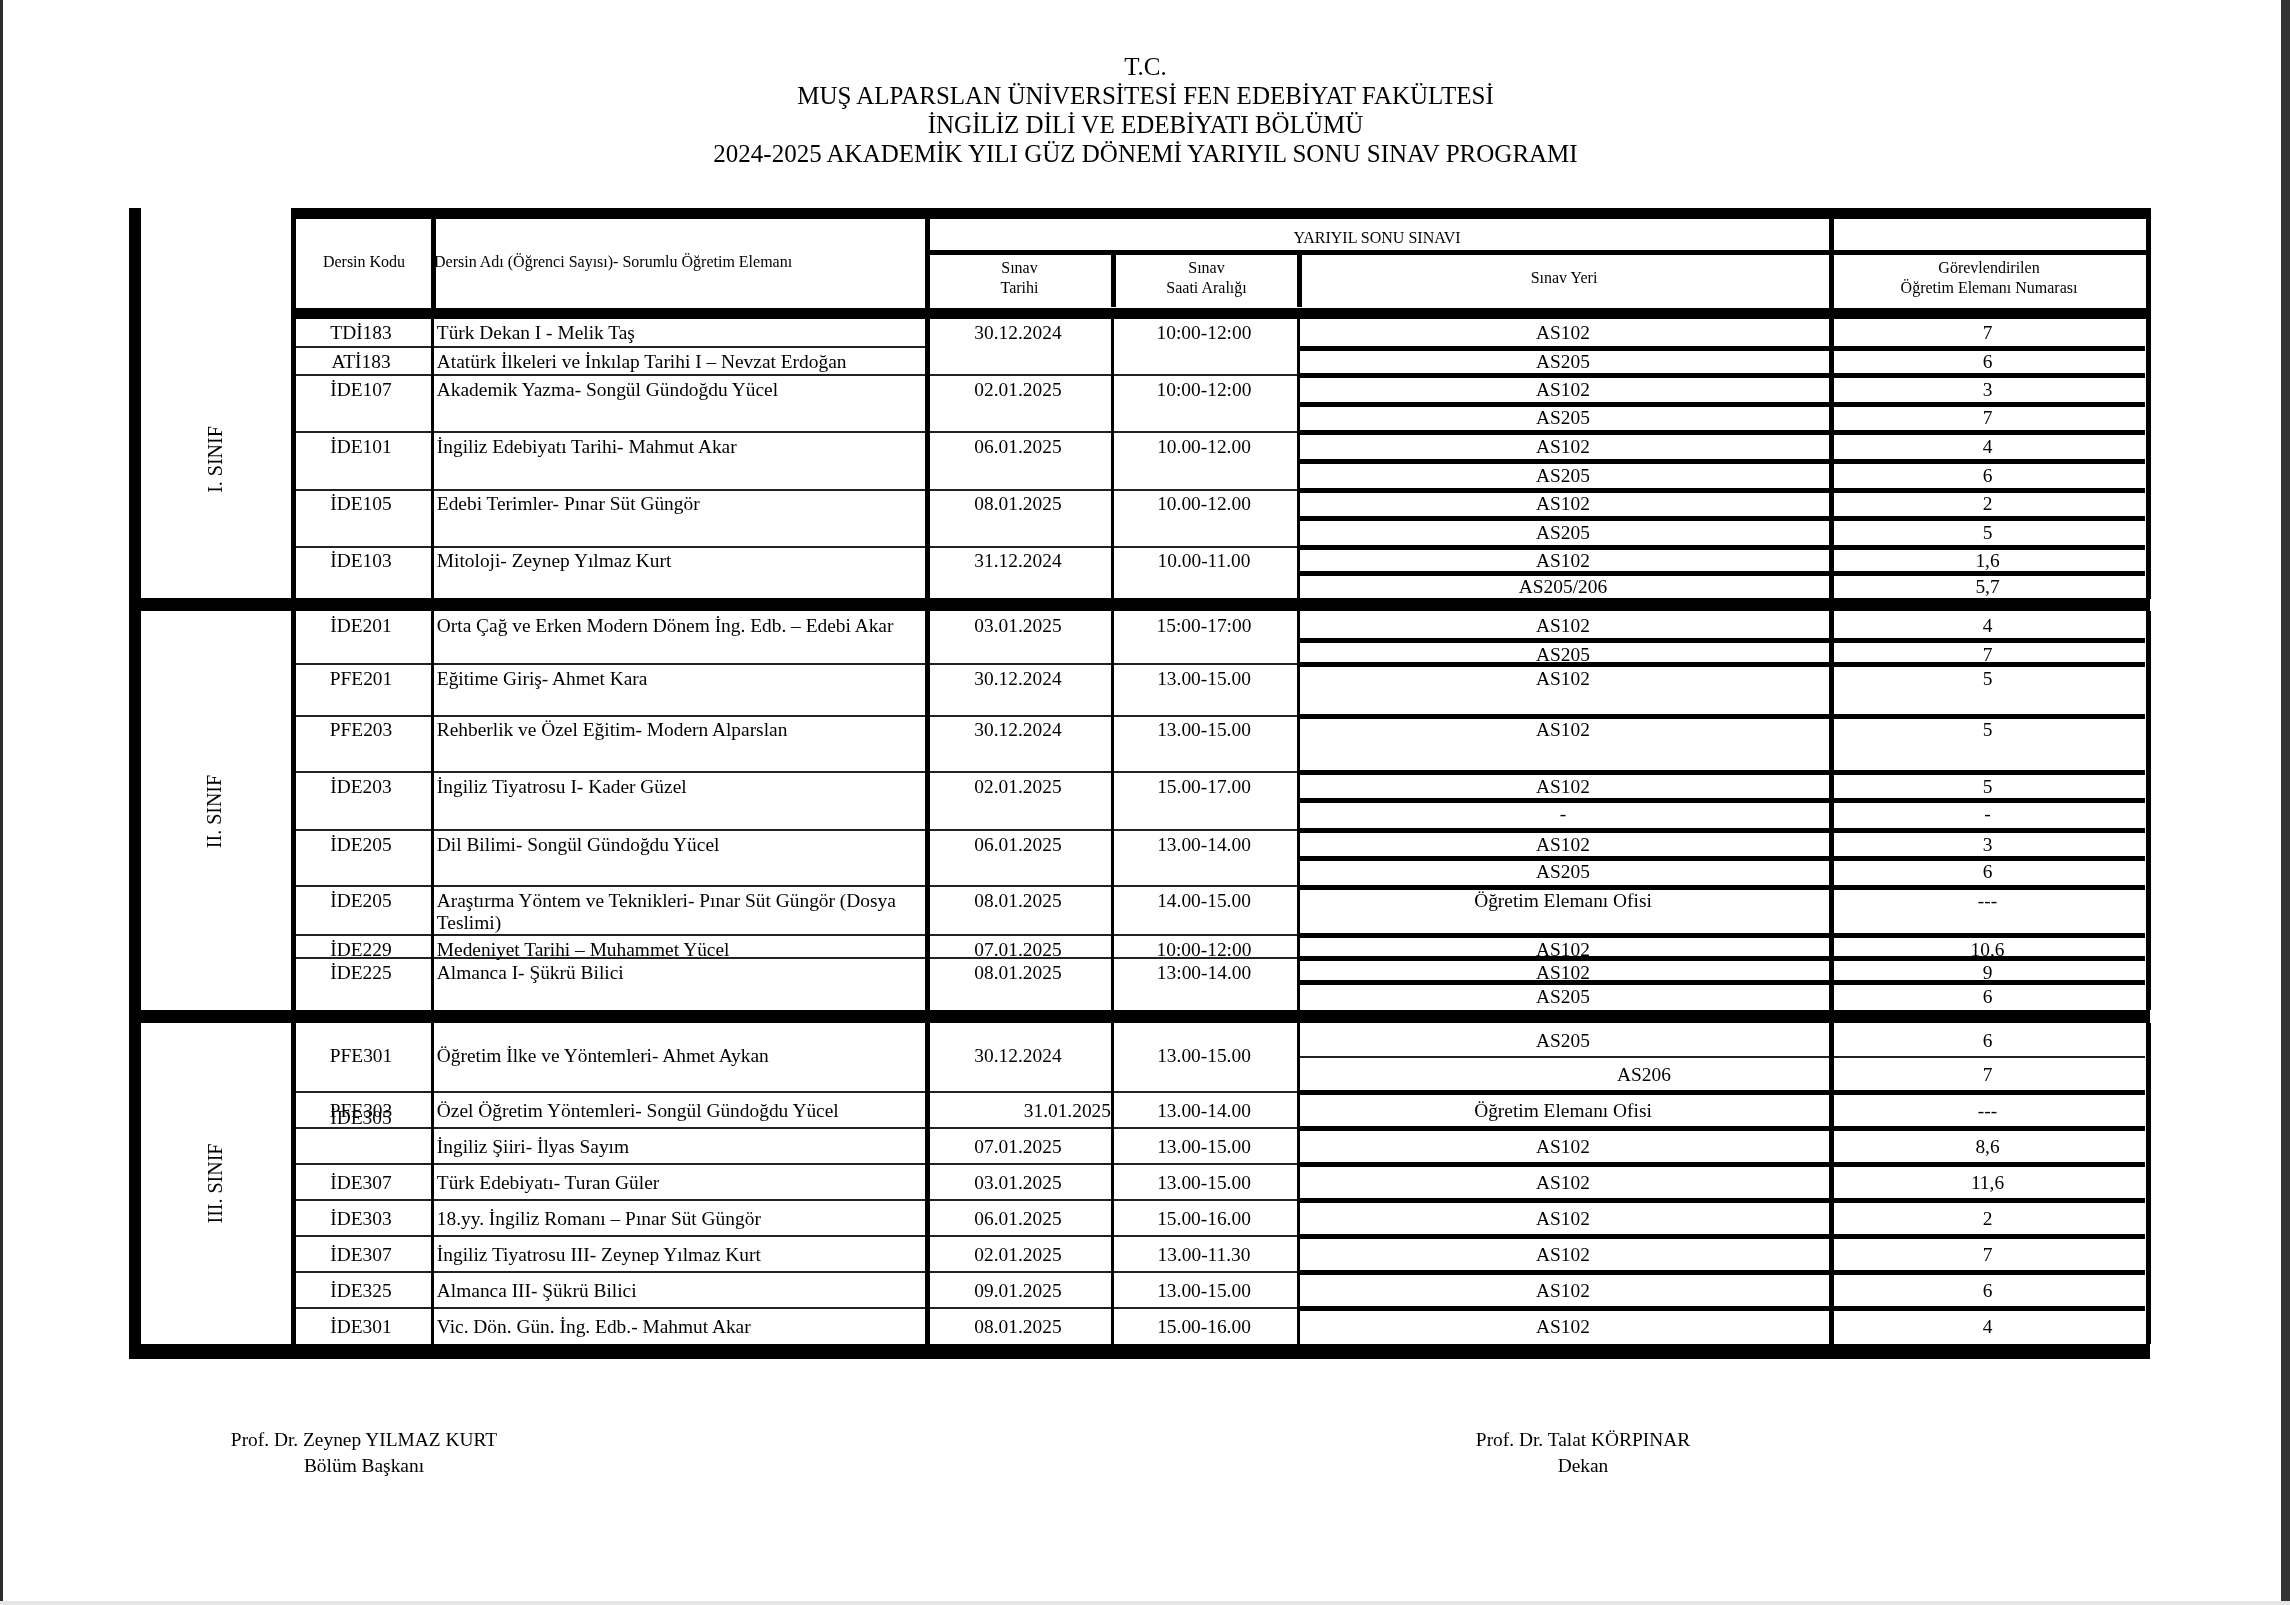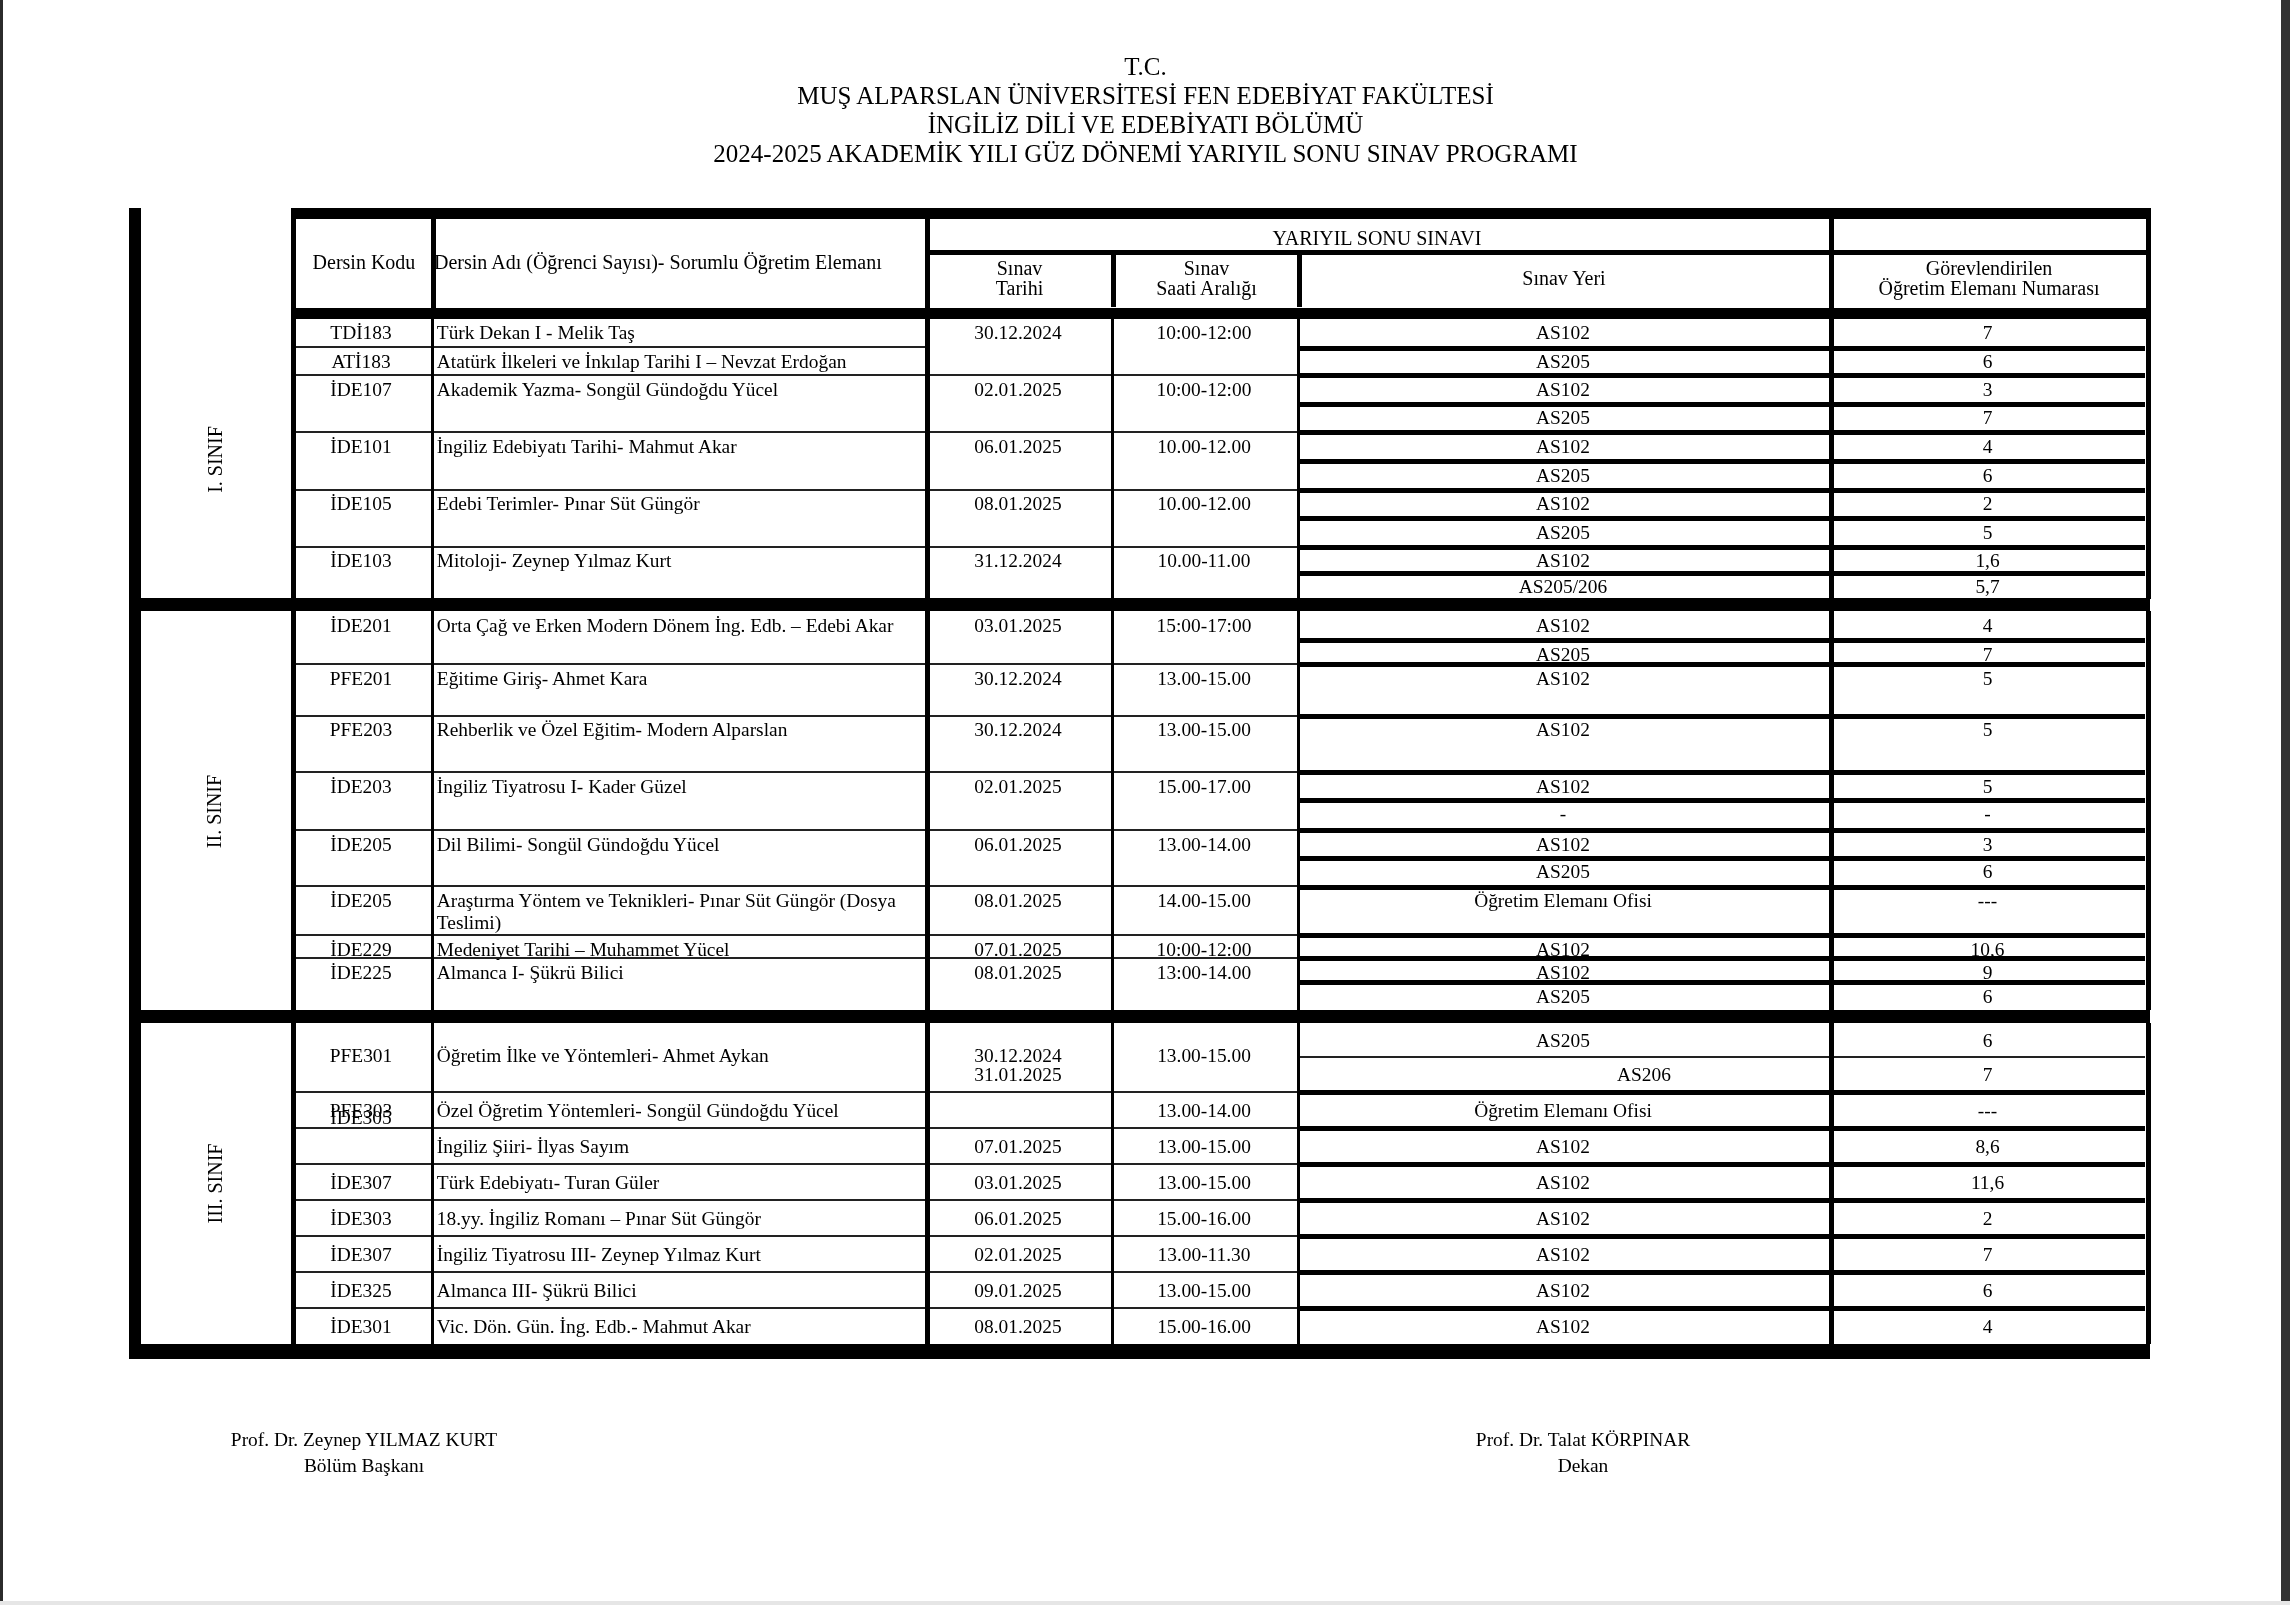--- a/index.html
+++ b/index.html
@@ -30,21 +30,21 @@
   .vline { position: absolute; width: 4.6px; background: #000; }
   .vline.thin { width: 2.8px; }
   .hline { position: absolute; height: 1.8px; background: #222; }
   .hline.thick { height: 4.6px; background: #000; }
 
   .cell { position: absolute; font-size: 19.4px; line-height: 22px; white-space: nowrap; overflow: visible; }
   .cell.center { text-align: center; }
   .cell.left { text-align: left; padding-left: 1.8px; }
   .cell.wrap { white-space: normal; }
 
-  .hdr { position: absolute; font-size: 20px; line-height: 20px; text-align: center; }
+  .hdr { position: absolute; font-size: 16px; line-height: 20px; text-align: center; }
 
   .sign { position: absolute; font-size: 19.4px; line-height: 26px; text-align: center; white-space: nowrap; }
 </style>
 </head>
 <body>
 
 <div class="edge-left"></div>
 <div class="edge-right"></div>
 <div class="edge-bottom"></div>
 
@@ -250,21 +250,21 @@
     <div class="cell center" style="left: 1168px; top: 822px; width: 532px;">AS205</div>
     <div class="cell center" style="left: 1700px; top: 822px; width: 317px;">6</div>
     <div class="hline" style="left: 1168px; top: 848px; width: 848px;"></div>
     <div class="cell center" style="left: 1168px; top: 856px; width: 604px; margin-left: 45px;">AS206</div>
     <div class="cell center" style="left: 1700px; top: 856px; width: 317px;">7</div>
     <div class="hline" style="left: 162px; top: 883px; width: 634px;"></div>
     <div class="hline" style="left: 796px; top: 883px; width: 373px;"></div>
     <div class="hline thick" style="left: 1168px; top: 882px; width: 848px;"></div>
     <div class="cell center" style="left: 162px; top: 892px; width: 140px;">PFE303</div>
     <div class="cell left wrap" style="left: 306px; top: 892px; width: 486px;">Özel Öğretim Yöntemleri- Songül Gündoğdu Yücel</div>
-    <div class="cell center" style="left: 796px; top: 856px; width: 186px;">31.01.2025</div>
+    <div class="cell center" style="left: 796px; top: 892px; width: 186px; text-align: right;">31.01.2025</div>
     <div class="cell center" style="left: 982px; top: 892px; width: 186px;">13.00-14.00</div>
     <div class="cell center" style="left: 1168px; top: 892px; width: 532px;">Öğretim Elemanı Ofisi</div>
     <div class="cell center" style="left: 1700px; top: 892px; width: 317px;">---</div>
     <div class="hline" style="left: 162px; top: 919px; width: 634px;"></div>
     <div class="hline" style="left: 796px; top: 919px; width: 373px;"></div>
     <div class="hline thick" style="left: 1168px; top: 918px; width: 848px;"></div>
     <div class="cell center" style="left: 162px; top: 899px; width: 140px;">İDE305</div>
     <div class="cell left wrap" style="left: 306px; top: 928px; width: 486px;">İngiliz Şiiri- İlyas Sayım</div>
     <div class="cell center" style="left: 796px; top: 928px; width: 186px;">07.01.2025</div>
     <div class="cell center" style="left: 982px; top: 928px; width: 186px;">13.00-15.00</div>

